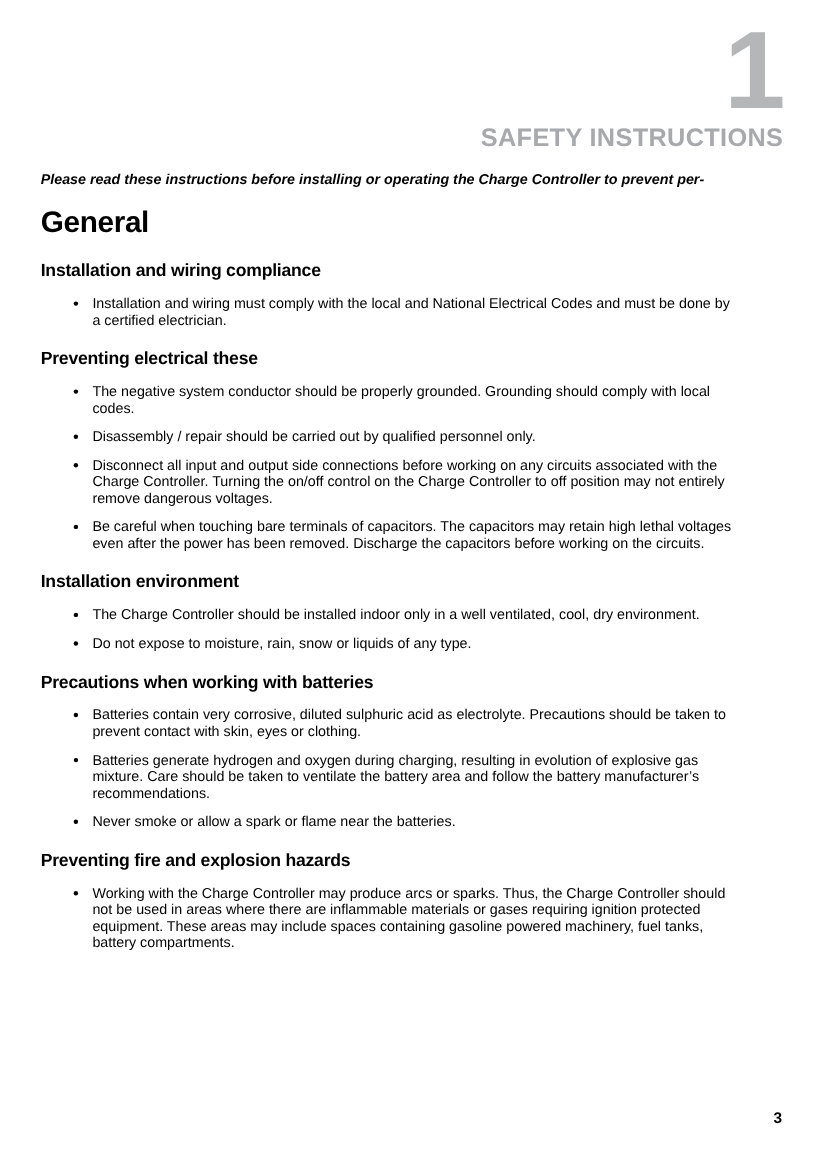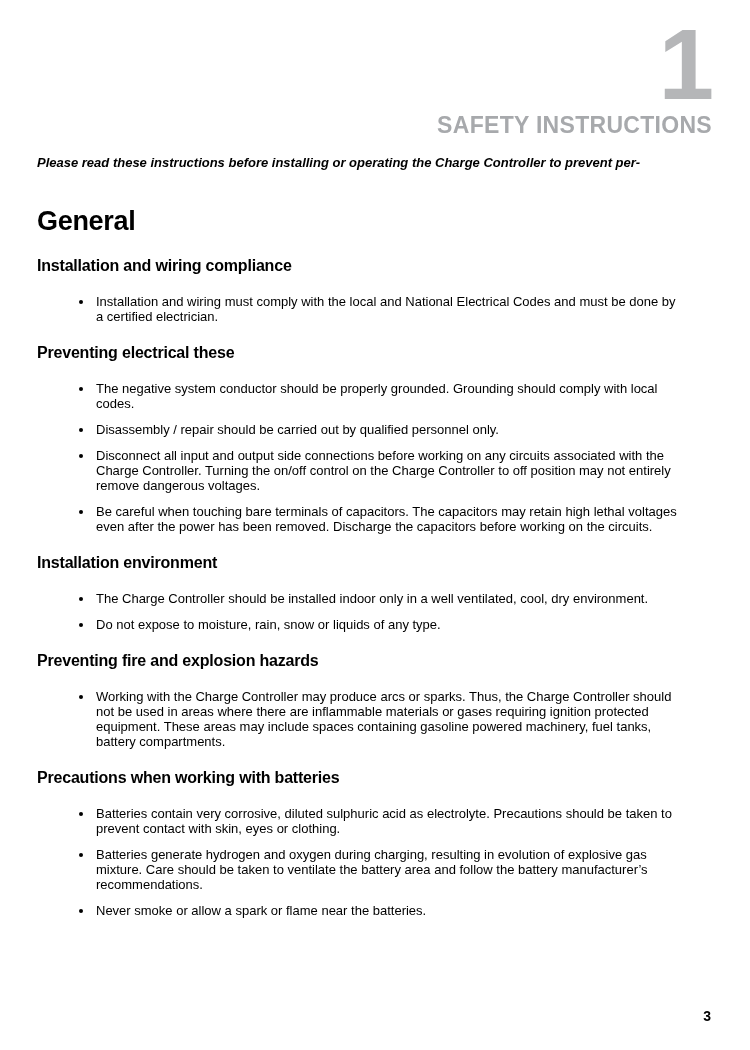--- a/index.html
+++ b/index.html
@@ -44,39 +44,39 @@
   .intro {
     margin-top: 14px;
     font-size: 13px;
     font-weight: bold;
     line-height: 21px;
     max-width: 650px;
     font-style: italic;
   }
   
   .main-heading {
-    margin: 32px 0 0 0;
+    margin: 13px 0 0 0;
     font-size: 27px;
     font-weight: bold;
     line-height: 32px;
     letter-spacing: -0.3px;
   }
   
   .section {
     margin-top: 17px;
   }
   .section-heading {
     margin: 0 0 9px 0;
     font-size: 16px;
     font-weight: bold;
     line-height: 24px;
     letter-spacing: -0.2px;
   }
   .bullet-list {
-    margin: 16px;
+    margin: 4px;
     padding: 0 0 0 41px;
     list-style: disc outside;
   }
   .bullet-list li {
     font-size: 13px;
     line-height: 15px;
     margin-bottom: 11px;
     max-width: 590px;
     padding-left: 2px;
   }
@@ -130,32 +130,32 @@
 
   <section class="section">
     <h2 class="section-heading">Installation environment</h2>
     <ul class="bullet-list">
             <li>The Charge Controller should be installed indoor only in a well ventilated, cool, dry environment.</li>
             <li>Do not expose to moisture, rain, snow or liquids of any type.</li>
           </ul>
   </section>
 
   <section class="section">
-    <h2 class="section-heading">Preventing fire and explosion hazards</h2>
-    <ul class="bullet-list">
-            <li>Working with the Charge Controller may produce arcs or sparks. Thus, the Charge Controller should not be used in areas where there are inflammable materials or gases requiring ignition protected equipment. These areas may include spaces containing gasoline powered machinery, fuel tanks, battery compartments.</li>
-          </ul>
-  </section>
-
-  <section class="section">
     <h2 class="section-heading">Precautions when working with batteries</h2>
     <ul class="bullet-list">
             <li>Batteries contain very corrosive, diluted sulphuric acid as electrolyte. Precautions should be taken to prevent contact with skin, eyes or clothing.</li>
             <li>Batteries generate hydrogen and oxygen during charging, resulting in evolution of explosive gas mixture. Care should be taken to ventilate the battery area and follow the battery manufacturer’s recommendations.</li>
             <li>Never smoke or allow a spark or flame near the batteries.</li>
+          </ul>
+  </section>
+
+  <section class="section">
+    <h2 class="section-heading">Preventing fire and explosion hazards</h2>
+    <ul class="bullet-list">
+            <li>Working with the Charge Controller may produce arcs or sparks. Thus, the Charge Controller should not be used in areas where there are inflammable materials or gases requiring ignition protected equipment. These areas may include spaces containing gasoline powered machinery, fuel tanks, battery compartments.</li>
           </ul>
   </section>
 </div>
 
   </div>
 
   <div class="page-number">3</div>
 
 </div>
 

